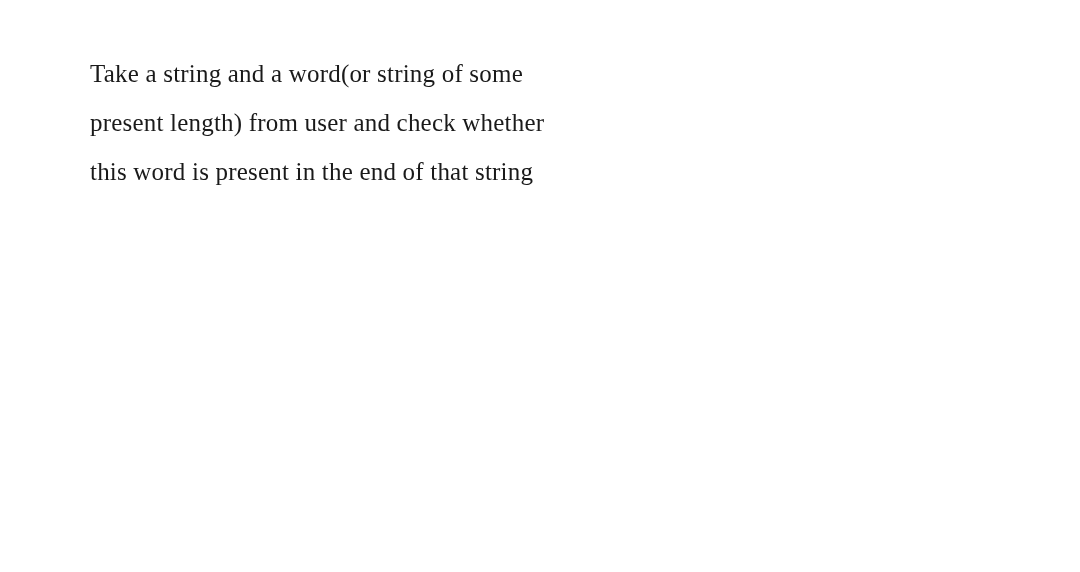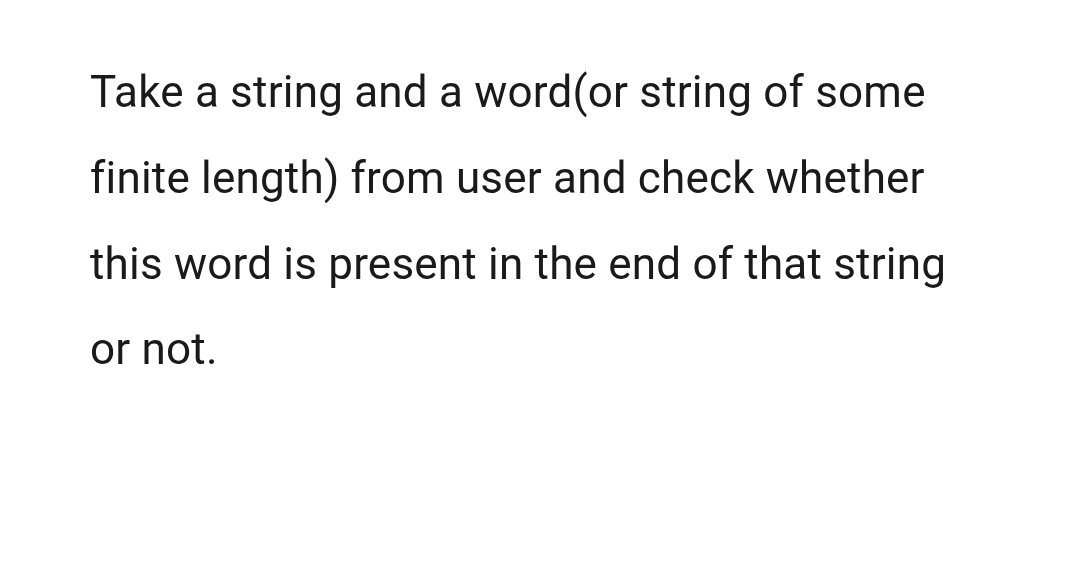--- a/index.html
+++ b/index.html
@@ -9,30 +9,30 @@
     }
     body {
       width: 1080px;
       height: 572px;
       background: #ffffff;
       font-family: -apple-system, BlinkMacSystemFont, "Segoe UI", Roboto, Arial, sans-serif;
       padding: 50px 80px 50px 90px;
       color: #1a1a1a;
     }
     .paragraph {
-      font-size: 44px;
+      font-size: 25px;
       line-height: 1.95;
       font-weight: 400;
       letter-spacing: 0.2px;
+      font-family: Liberation Serif, serif;
     }
     .line {
       display: block;
     }
   </style>
 </head>
 <body>
 
 <div class="paragraph">
   <span class="line">Take a string and a word(or string of some</span>
-  <span class="line">finite length) from user and check whether</span>
+  <span class="line">present length) from user and check whether</span>
   <span class="line">this word is  present in the end of that string</span>
-  <span class="line">or not.</span>
 </div>
 
 </body></html>

